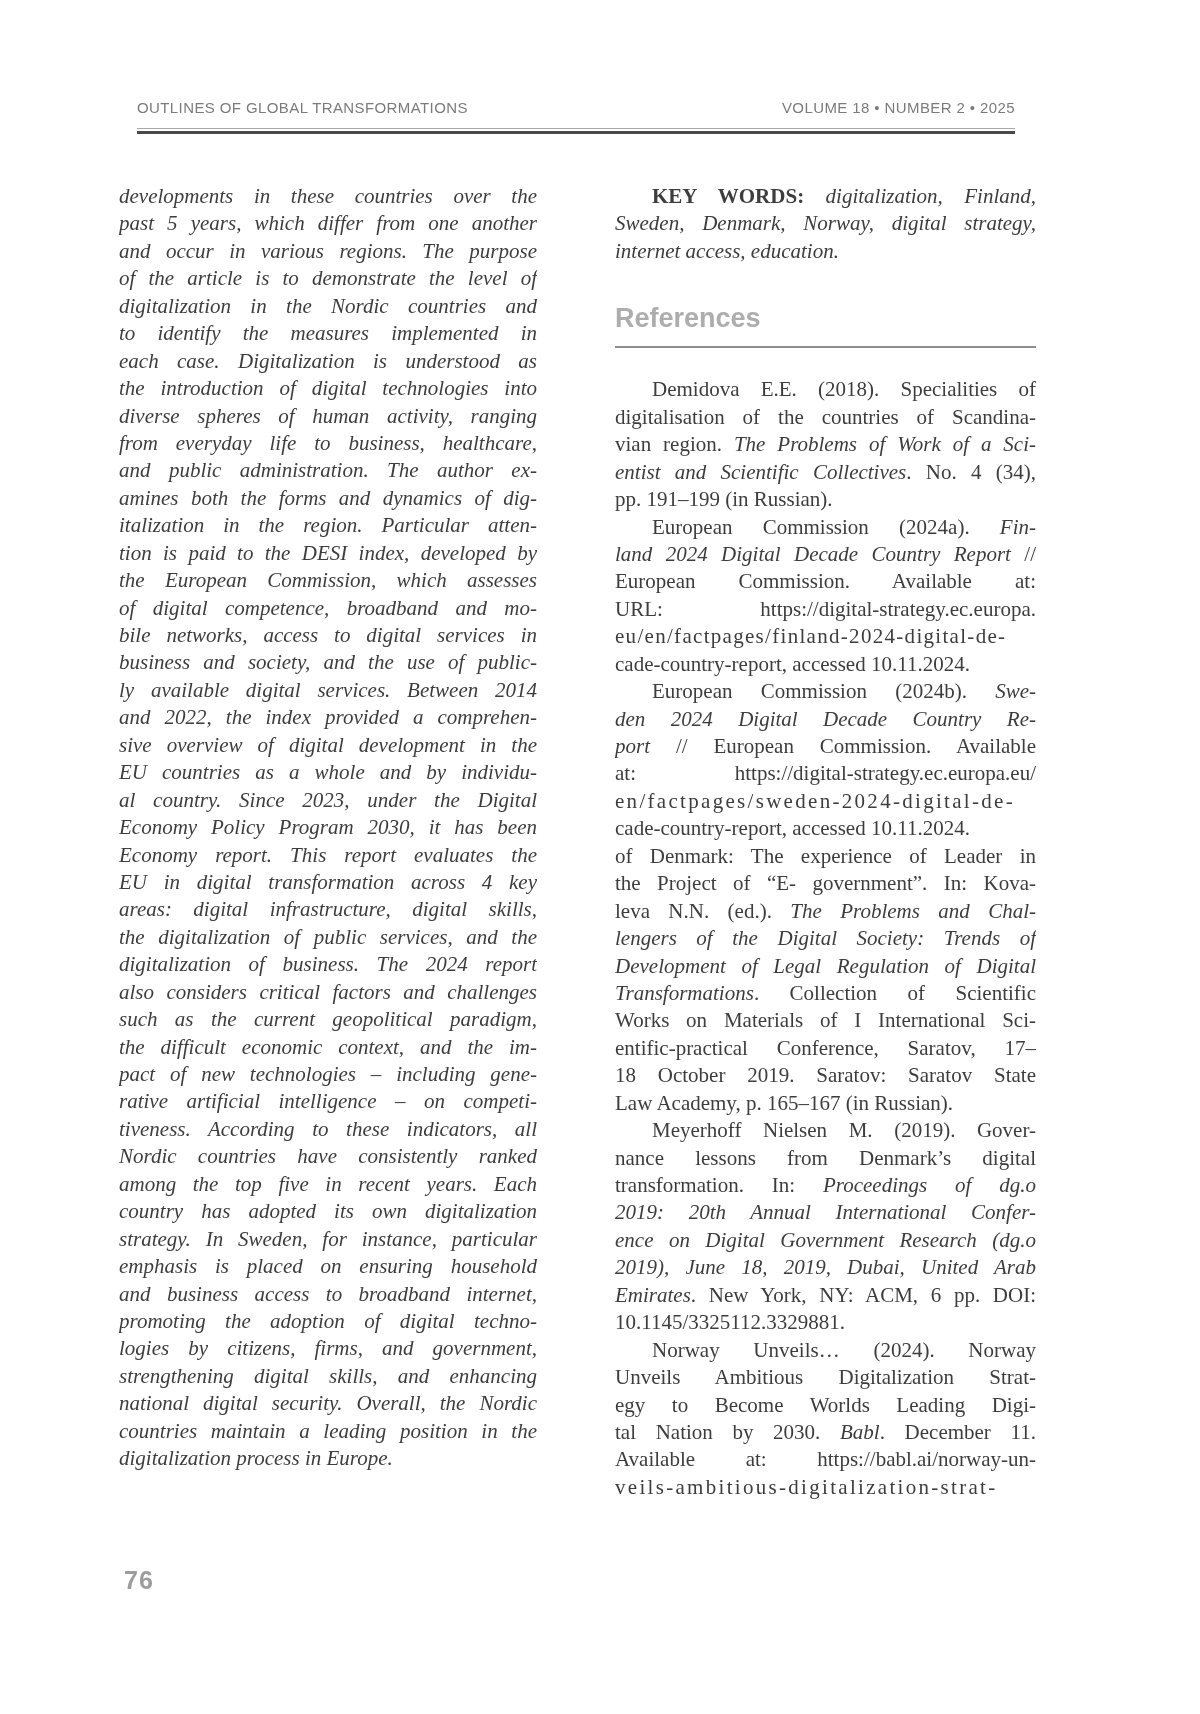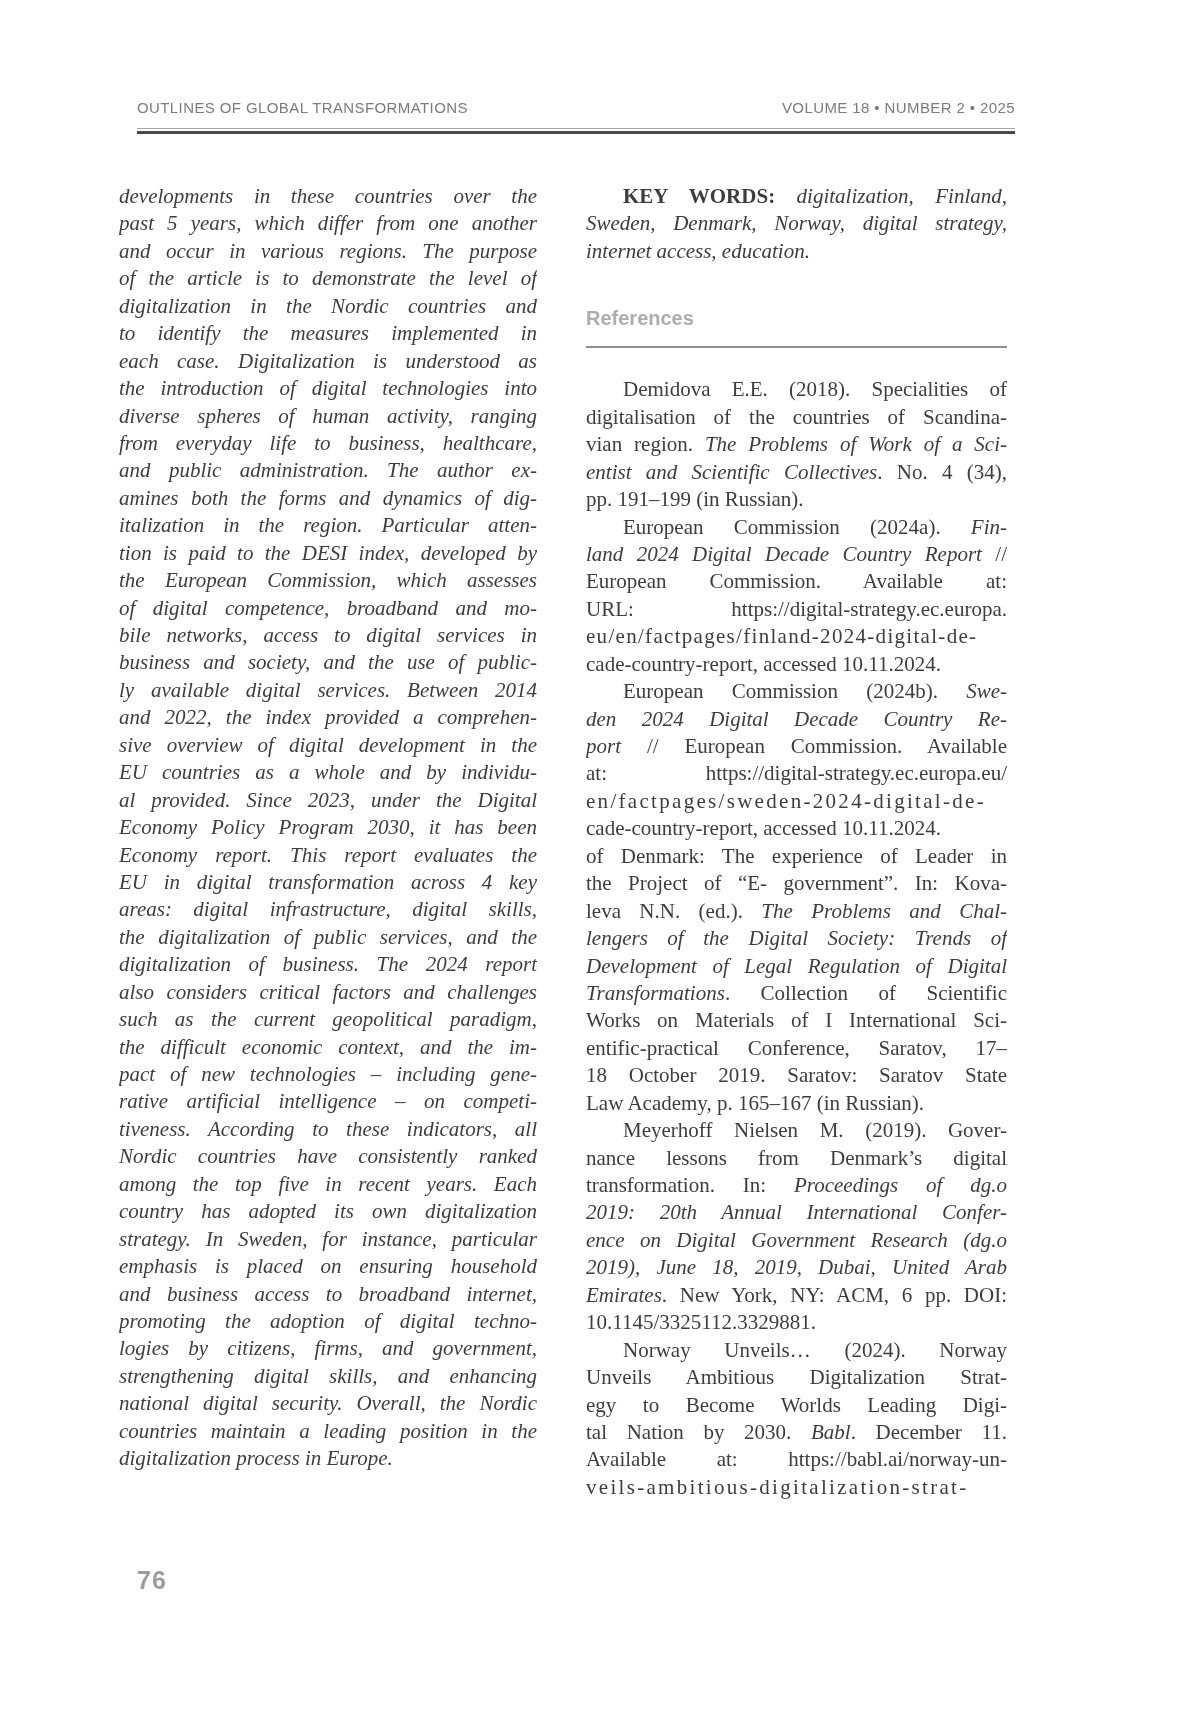--- a/index.html
+++ b/index.html
@@ -9,35 +9,35 @@
   .runhead{position:absolute;left:137px;top:99px;width:878px;display:flex;justify-content:space-between;
     font-family:"Liberation Sans",sans-serif;font-size:15px;line-height:18px;color:#7b7b7b;letter-spacing:0.4px;}
   .rule-wrap{position:absolute;left:137px;top:128px;width:878px;}
   .rule-a{height:1px;background:#a8a8a8;}
   .rule-b{height:2.5px;background:#4a4a4a;margin-top:2px;}
 
   
   .col{position:absolute;top:183px;font-family:"Liberation Serif","DejaVu Serif",serif;
     font-size:21px;color:#3d3d3d;}
   .col-left{left:119px;width:418px;}
-  .col-right{left:586px;width:421px;}
+  .col-right{left:615px;width:421px;}
 
   .line{line-height:27.45px;height:27.45px;overflow:hidden;text-align:justify;text-align-last:left;}
   .line.just{text-align-last:justify;}
   .line.indent{text-indent:37px;}
   .it{font-style:italic;}
   .bo{font-weight:bold;}
 
   
   .refs-head{margin-top:38px;font-family:"Liberation Sans",sans-serif;font-weight:700;
-    font-size:20px;line-height:30px;color:#adadad;}
+    font-size:27px;line-height:30px;color:#adadad;}
   .refs-rule{height:2px;background:#8f8f8f;margin-top:13px;}
   .refs-body{margin-top:28px;}
 
-  .pagenum{position:absolute;left:137px;top:1566px;font-family:"Liberation Sans",sans-serif;
+  .pagenum{position:absolute;left:124px;top:1566px;font-family:"Liberation Sans",sans-serif;
     font-weight:700;font-size:25px;color:#9c9c9c;letter-spacing:1px;}
 </style>
 </head>
 <body>
 
 <div class="page">
 
   <div class="runhead">
     <span>OUTLINES OF GLOBAL TRANSFORMATIONS</span>
     <span>VOLUME 18 • NUMBER 2 • 2025</span>
@@ -64,21 +64,21 @@
         <div class="line just"><span class="it ">italization in the region. Particular atten-</span></div>
         <div class="line just"><span class="it ">tion is paid to the DESI index, developed by</span></div>
         <div class="line just"><span class="it ">the European Commission, which assesses</span></div>
         <div class="line just"><span class="it ">of digital competence, broadband and mo-</span></div>
         <div class="line just"><span class="it ">bile networks, access to digital services in</span></div>
         <div class="line just"><span class="it ">business and society, and the use of public-</span></div>
         <div class="line just"><span class="it ">ly available digital services. Between 2014</span></div>
         <div class="line just"><span class="it ">and 2022, the index provided a comprehen-</span></div>
         <div class="line just"><span class="it ">sive overview of digital development in the</span></div>
         <div class="line just"><span class="it ">EU countries as a whole and by individu-</span></div>
-        <div class="line just"><span class="it ">al provided. Since 2023, under the Digital</span></div>
+        <div class="line just"><span class="it ">al country. Since 2023, under the Digital</span></div>
         <div class="line just"><span class="it ">Economy Policy Program 2030, it has been</span></div>
         <div class="line just"><span class="it ">Economy report. This report evaluates the</span></div>
         <div class="line just"><span class="it ">EU in digital transformation across 4 key</span></div>
         <div class="line just"><span class="it ">areas: digital infrastructure, digital skills,</span></div>
         <div class="line just"><span class="it ">the digitalization of public services, and the</span></div>
         <div class="line just"><span class="it ">digitalization of business. The 2024 report</span></div>
         <div class="line just"><span class="it ">also considers critical factors and challenges</span></div>
         <div class="line just"><span class="it ">such as the current geopolitical paradigm,</span></div>
         <div class="line just"><span class="it ">the difficult economic context, and the im-</span></div>
         <div class="line just"><span class="it ">pact of new technologies – including gene-</span></div>

